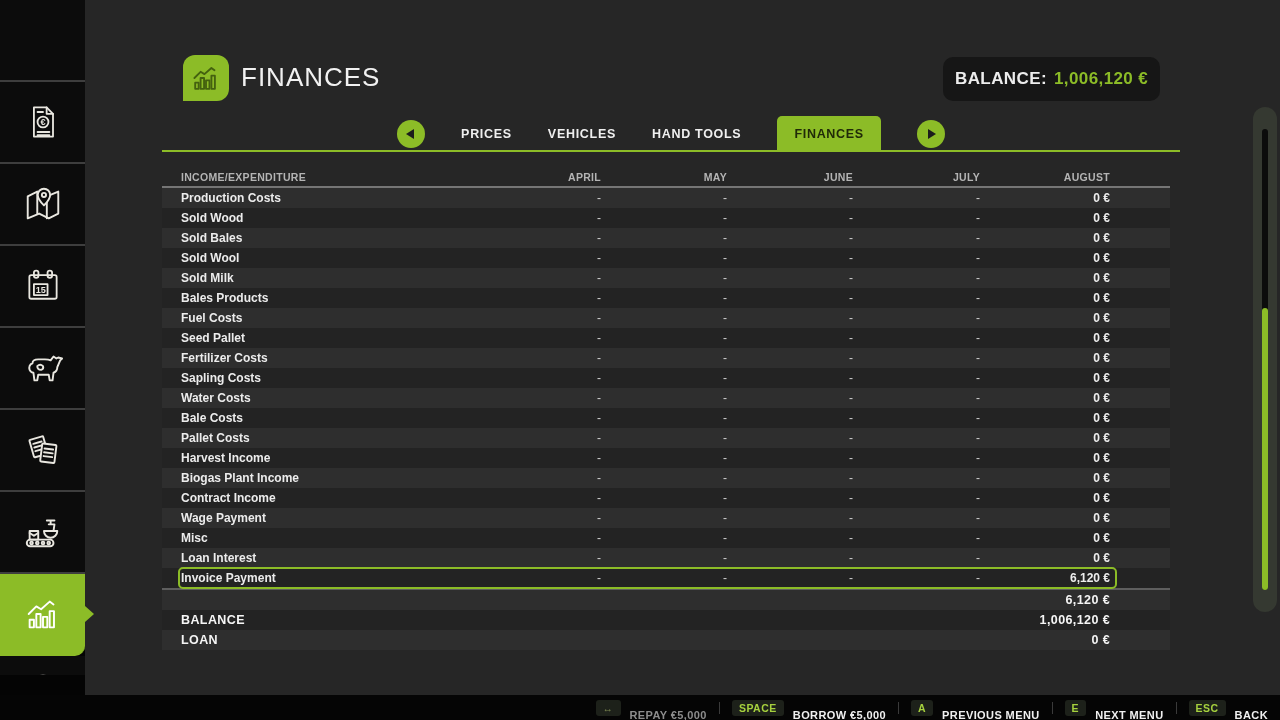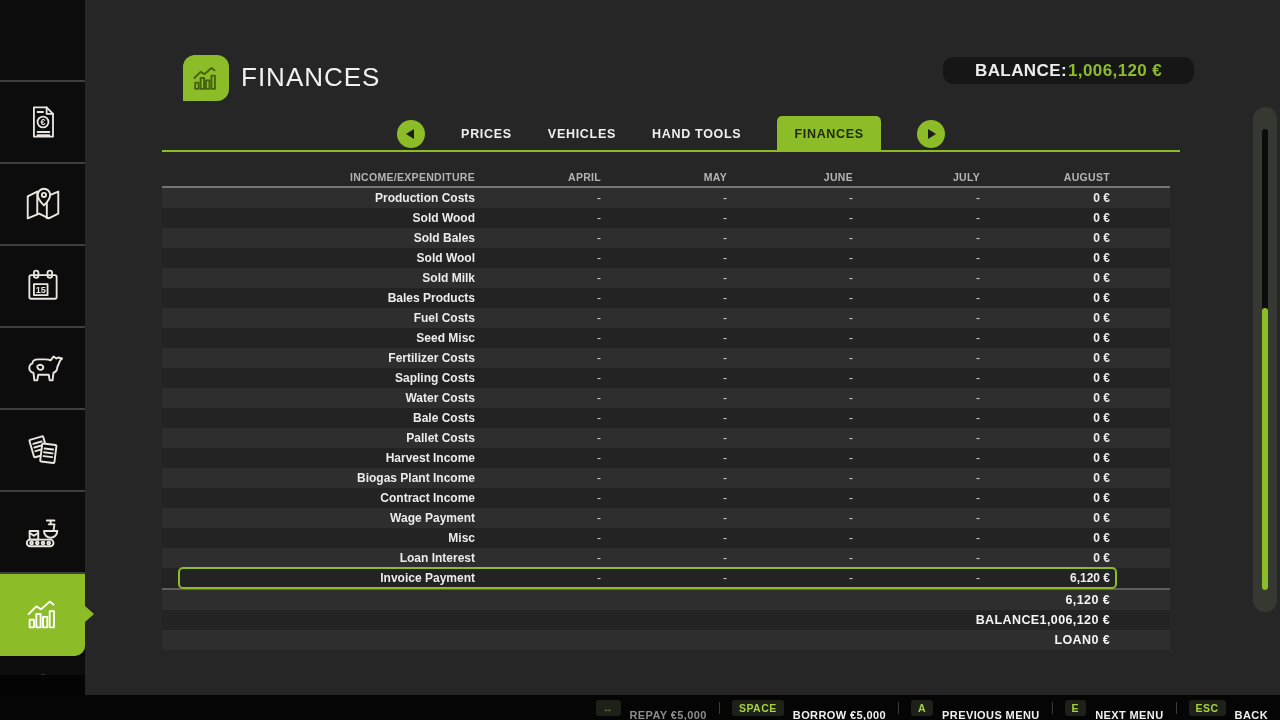--- a/index.html
+++ b/index.html
@@ -16,43 +16,43 @@
   .tile.active{background:var(--accent);border-bottom-color:var(--accent);border-radius:0 0 10px 0;}
   .tile.active svg{stroke:#fff;}
   .tile.active::after{content:'';position:absolute;right:-9px;top:50%;margin-top:-8px;
         border-left:9px solid var(--accent);border-top:8px solid transparent;border-bottom:8px solid transparent;}
 
   
   .app-icon{position:absolute;left:183px;top:55px;width:46px;height:46px;background:var(--accent);
         border-radius:12px 12px 12px 0;display:flex;align-items:center;justify-content:center;}
   .app-icon svg{stroke:#44610f;fill:none;stroke-width:2.4;stroke-linecap:round;stroke-linejoin:round;}
   .page-title{position:absolute;left:241px;top:62px;font-size:26px;font-weight:500;color:#f1f1f1;letter-spacing:1px;}
-  .balance{position:absolute;left:943px;top:57px;height:27px;min-width:214px;background:#161616;border-radius:10px;
-        display:flex;align-items:center;justify-content:center;gap:1px;padding:0 32px;font-size:17px;font-weight:700;}
+  .balance{position:absolute;left:943px;top:57px;height:44px;min-width:214px;background:#161616;border-radius:10px;
+        display:flex;align-items:center;justify-content:center;gap:7px;padding:0 12px;font-size:17px;font-weight:700;}
   .balance .lbl{color:#ededed;letter-spacing:0.4px;}
   .balance .val{color:var(--accent);letter-spacing:0.4px;}
 
   
   .tabs{position:absolute;left:162px;top:116px;width:1018px;height:36px;
         display:flex;align-items:center;justify-content:center;gap:36px;}
   .tab{color:#efefef;font-size:12.5px;font-weight:700;letter-spacing:0.7px;cursor:default;}
   .tab.active{background:var(--accent);color:#202a08;align-self:stretch;display:flex;align-items:center;
         padding:0 17px;border-radius:5px 5px 0 0;}
   .tab-arrow{width:28px;height:28px;border-radius:50%;background:var(--accent);
         display:flex;align-items:center;justify-content:center;flex:0 0 auto;}
   .tri-l{width:0;height:0;border-right:8px solid #1c1c1c;border-top:5px solid transparent;border-bottom:5px solid transparent;margin-right:2px;}
   .tri-r{width:0;height:0;border-left:8px solid #1c1c1c;border-top:5px solid transparent;border-bottom:5px solid transparent;margin-left:2px;}
   .tabline{position:absolute;left:162px;top:150px;width:1018px;height:2px;background:var(--accent);}
 
   
   .table{position:absolute;left:162px;top:168px;width:1008px;}
   .trow{display:grid;grid-template-columns:1fr 126px 126px 126px 127px 130px;
         padding:0 60px 0 19px;height:20px;align-items:center;position:relative;}
   .trow .c{text-align:right;font-size:12px;font-weight:700;color:#ececec;white-space:nowrap;}
-  .trow .c.label{text-align:right;}
+  .trow .c.label{text-align:left;}
   .trow .c.dash{color:#d0d0d0;font-weight:400;}
   .thead{height:18px;}
   .thead .c{font-size:10.5px;font-weight:700;color:#b4b4b4;letter-spacing:0.3px;}
   .hline{height:2px;background:#757575;}
   .hline2{height:2px;background:#5e5e5e;}
   .rows .trow:nth-child(odd){background:#2e2e2e;}
   .rows .trow:nth-child(even){background:#232323;}
   .sel-outline{position:absolute;left:16px;right:53px;top:-1px;bottom:-1px;
         border:2px solid var(--accent);border-radius:5px;pointer-events:none;}
   .sum .trow{grid-template-columns:1fr auto;}
@@ -256,21 +256,21 @@
   </div>
         <div class="trow">
     <span class="c label">Fuel Costs</span>
     <span class="c dash">-</span>
     <span class="c dash">-</span>
     <span class="c dash">-</span>
     <span class="c dash">-</span>
     <span class="c">0 €</span>
   </div>
         <div class="trow">
-    <span class="c label">Seed Misc</span>
+    <span class="c label">Seed Pallet</span>
     <span class="c dash">-</span>
     <span class="c dash">-</span>
     <span class="c dash">-</span>
     <span class="c dash">-</span>
     <span class="c">0 €</span>
   </div>
         <div class="trow">
     <span class="c label">Fertilizer Costs</span>
     <span class="c dash">-</span>
     <span class="c dash">-</span>

